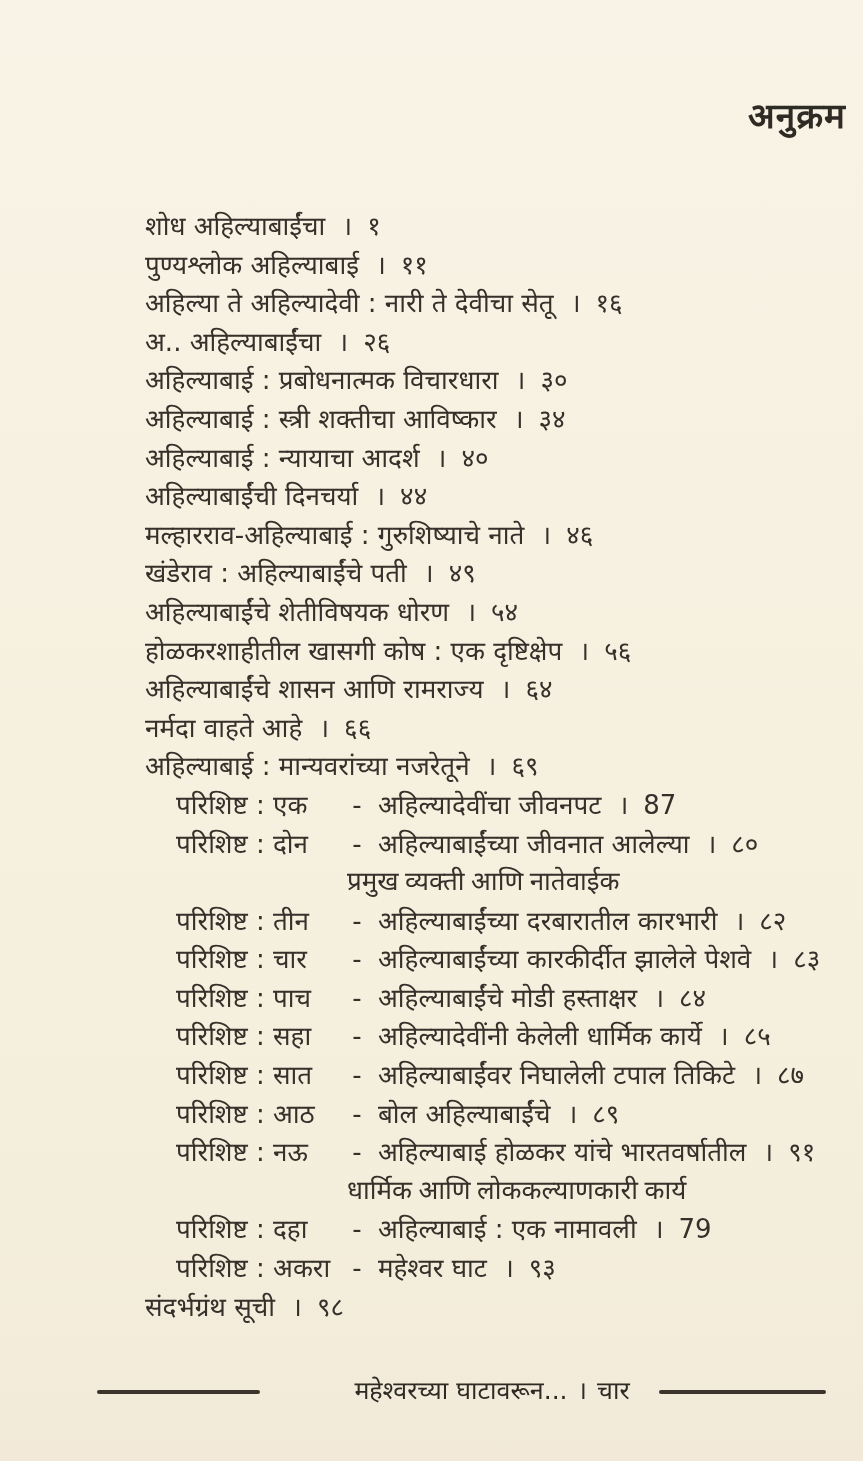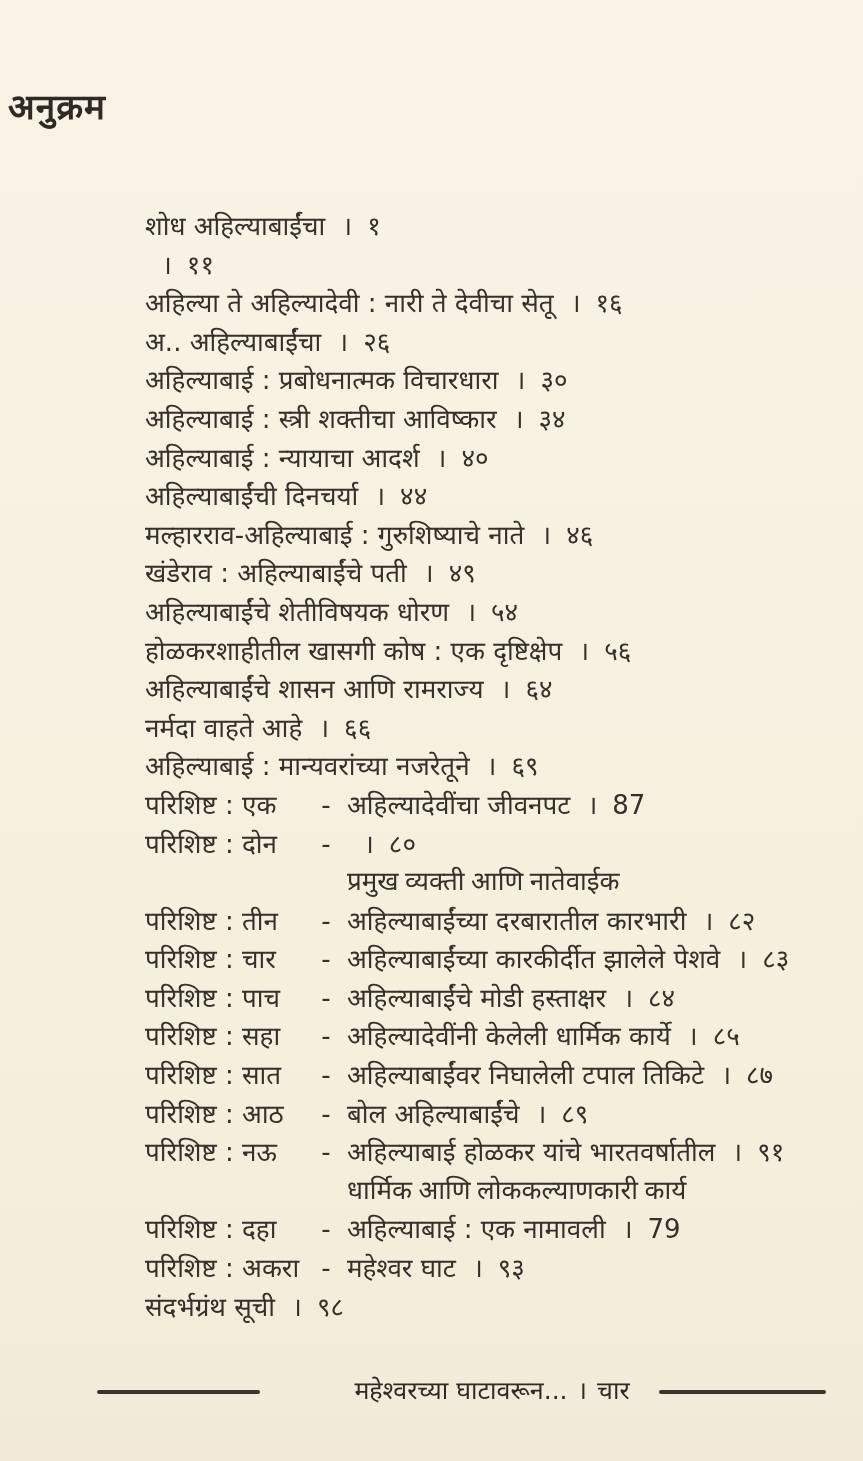--- a/index.html
+++ b/index.html
@@ -14,43 +14,44 @@
     background: #f6f0df;
   }
   .page {
     position: relative;
     width: 863px;
     height: 1461px;
     overflow: hidden;
     background: linear-gradient(180deg, #f8f3e6 0%, #f7f1e1 35%, #f5efde 70%, #f3ecdb 92%, #f2e9d9 100%);
   }
   .title {
-    margin: 8px;
+    margin: 17px;
     padding-top: 74px;
     font-size: 35px;
     font-weight: bold;
-    text-align: left;
+    text-align: right;
     letter-spacing: 1px;
     color: #2e2a24;
   }
   .toc {
     position: absolute;
     left: 145px;
     right: 50px;
     top: 207px;
     font-size: 26px;
     line-height: 38.6px;
   }
   .toc-row {
     display: flex;
     align-items: baseline;
     white-space: nowrap;
   }
   .toc-row .lbl {
     flex: 0 0 160px;
+    margin-left: 31px;
   }
   .toc-row .dash {
     flex: 0 0 42px;
     text-align: center;
   }
   .toc-row .sep {
     margin: 0 15px 0 17px;
   }
   .cont {
     margin-left: 202px;
@@ -102,20 +103,21 @@
 
   <div class="toc" id="toc">
       <div class="toc-row plain">
 
     <span class="desc">शोध अहिल्याबाईंचा</span>
     <span class="sep">।</span>
     <span class="pg">१</span>
   </div>
       <div class="toc-row plain">
 
+    <span class="desc">पुण्यश्लोक अहिल्याबाई</span>
     <span class="sep">।</span>
     <span class="pg">११</span>
   </div>
       <div class="toc-row plain">
 
     <span class="desc">अहिल्या ते अहिल्यादेवी : नारी ते देवीचा सेतू</span>
     <span class="sep">।</span>
     <span class="pg">१६</span>
   </div>
       <div class="toc-row plain">
@@ -193,20 +195,21 @@
       <div class="toc-row">
     <span class="lbl">परिशिष्ट : एक</span>
     <span class="dash">-</span>
     <span class="desc">अहिल्यादेवींचा जीवनपट</span>
     <span class="sep">।</span>
     <span class="pg">87</span>
   </div>
       <div class="toc-row">
     <span class="lbl">परिशिष्ट : दोन</span>
     <span class="dash">-</span>
+    <span class="desc">अहिल्याबाईंच्या जीवनात आलेल्या</span>
     <span class="sep">।</span>
     <span class="pg">८०</span>
   </div>
       <div class="cont">प्रमुख व्यक्ती आणि नातेवाईक</div>
       <div class="toc-row">
     <span class="lbl">परिशिष्ट : तीन</span>
     <span class="dash">-</span>
     <span class="desc">अहिल्याबाईंच्या दरबारातील कारभारी</span>
     <span class="sep">।</span>
     <span class="pg">८२</span>

